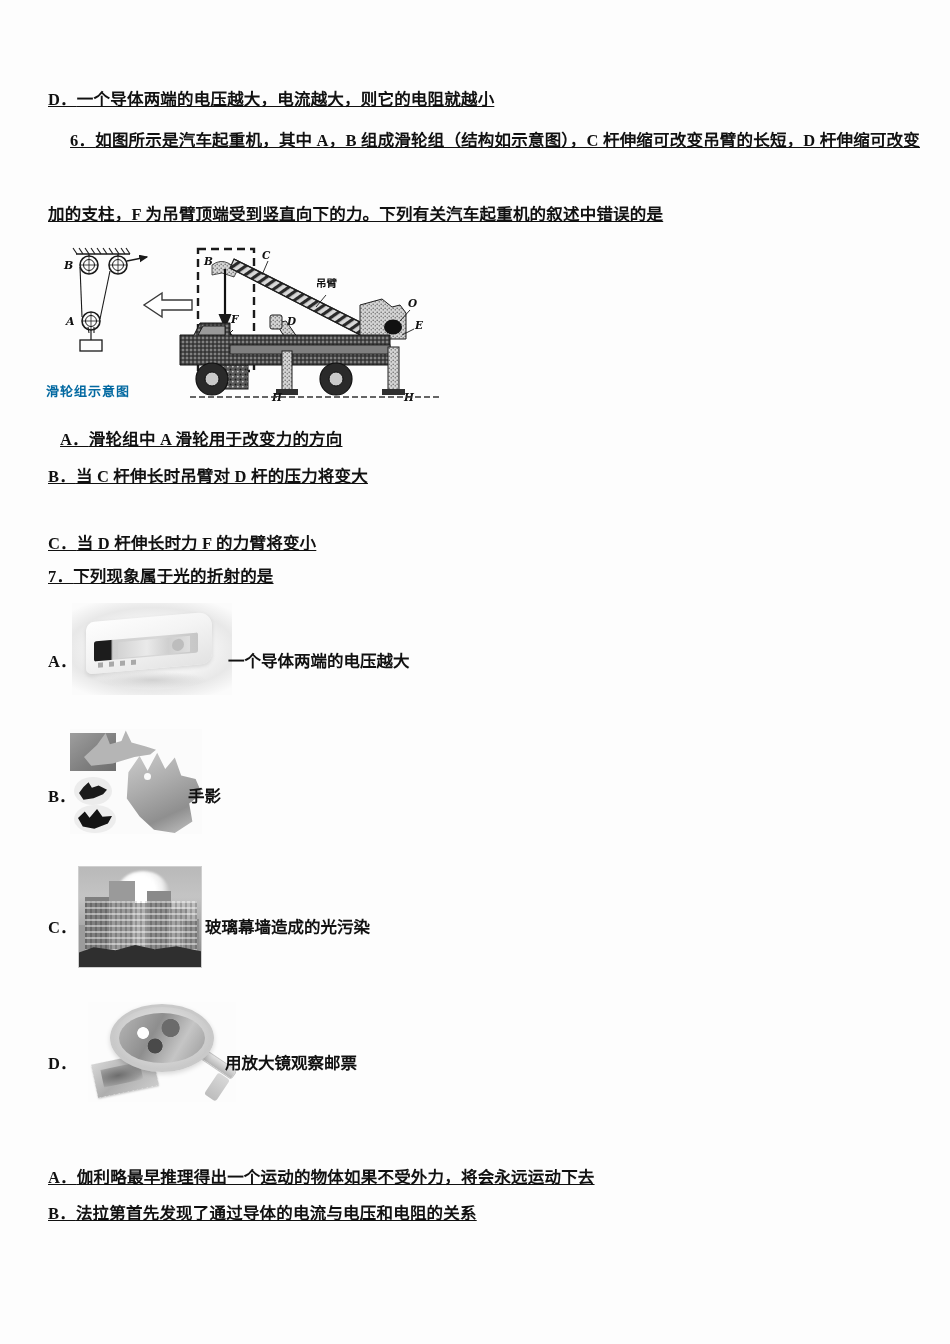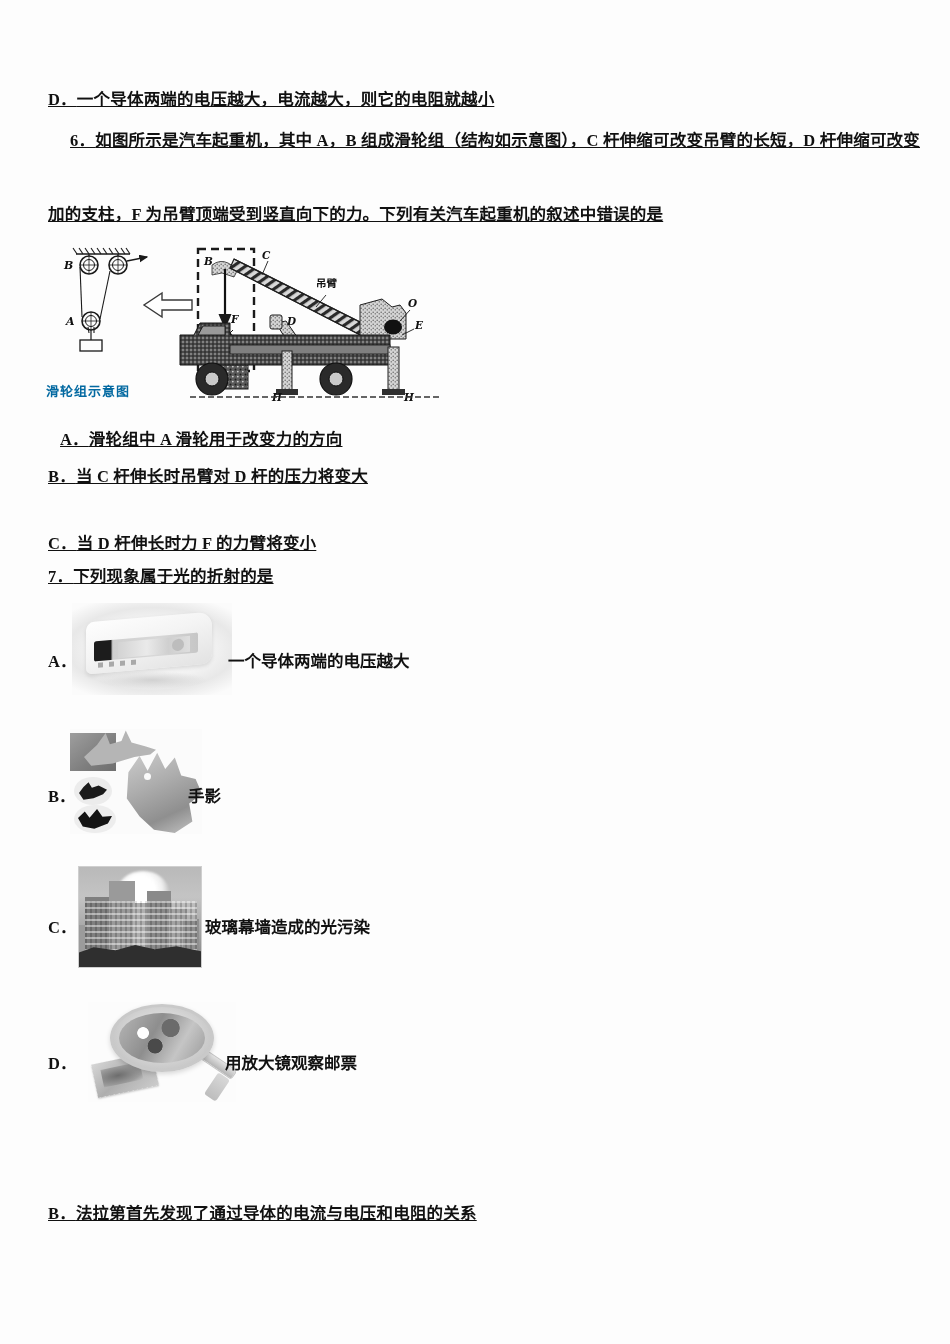--- a/index.html
+++ b/index.html
@@ -441,17 +441,20 @@
   <div class="photo ph-magnifier">
     <div class="mg-stamp"></div>
     <div class="mg-handle"></div>
     <div class="mg-handle2"></div>
     <div class="mg-lens">
       <div class="mg-lens-img"></div>
     </div>
   </div>
   <div class="opt-text" style="left:225px; top:1050px;">用放大镜观察邮票</div>
 
+  <div class="qline" style="top:1167px;">
+    <span>A．</span><span>伽利略最早推理得出一个运动的物体如果不受外力，将会永远运动下去</span>
+  </div>
   <div class="qline" style="top:1203px;">
     <span>B．</span><span>法拉第首先发现了通过导体的电流与电压和电阻的关系</span>
   </div>
 
 </div>
 
 </body></html>

